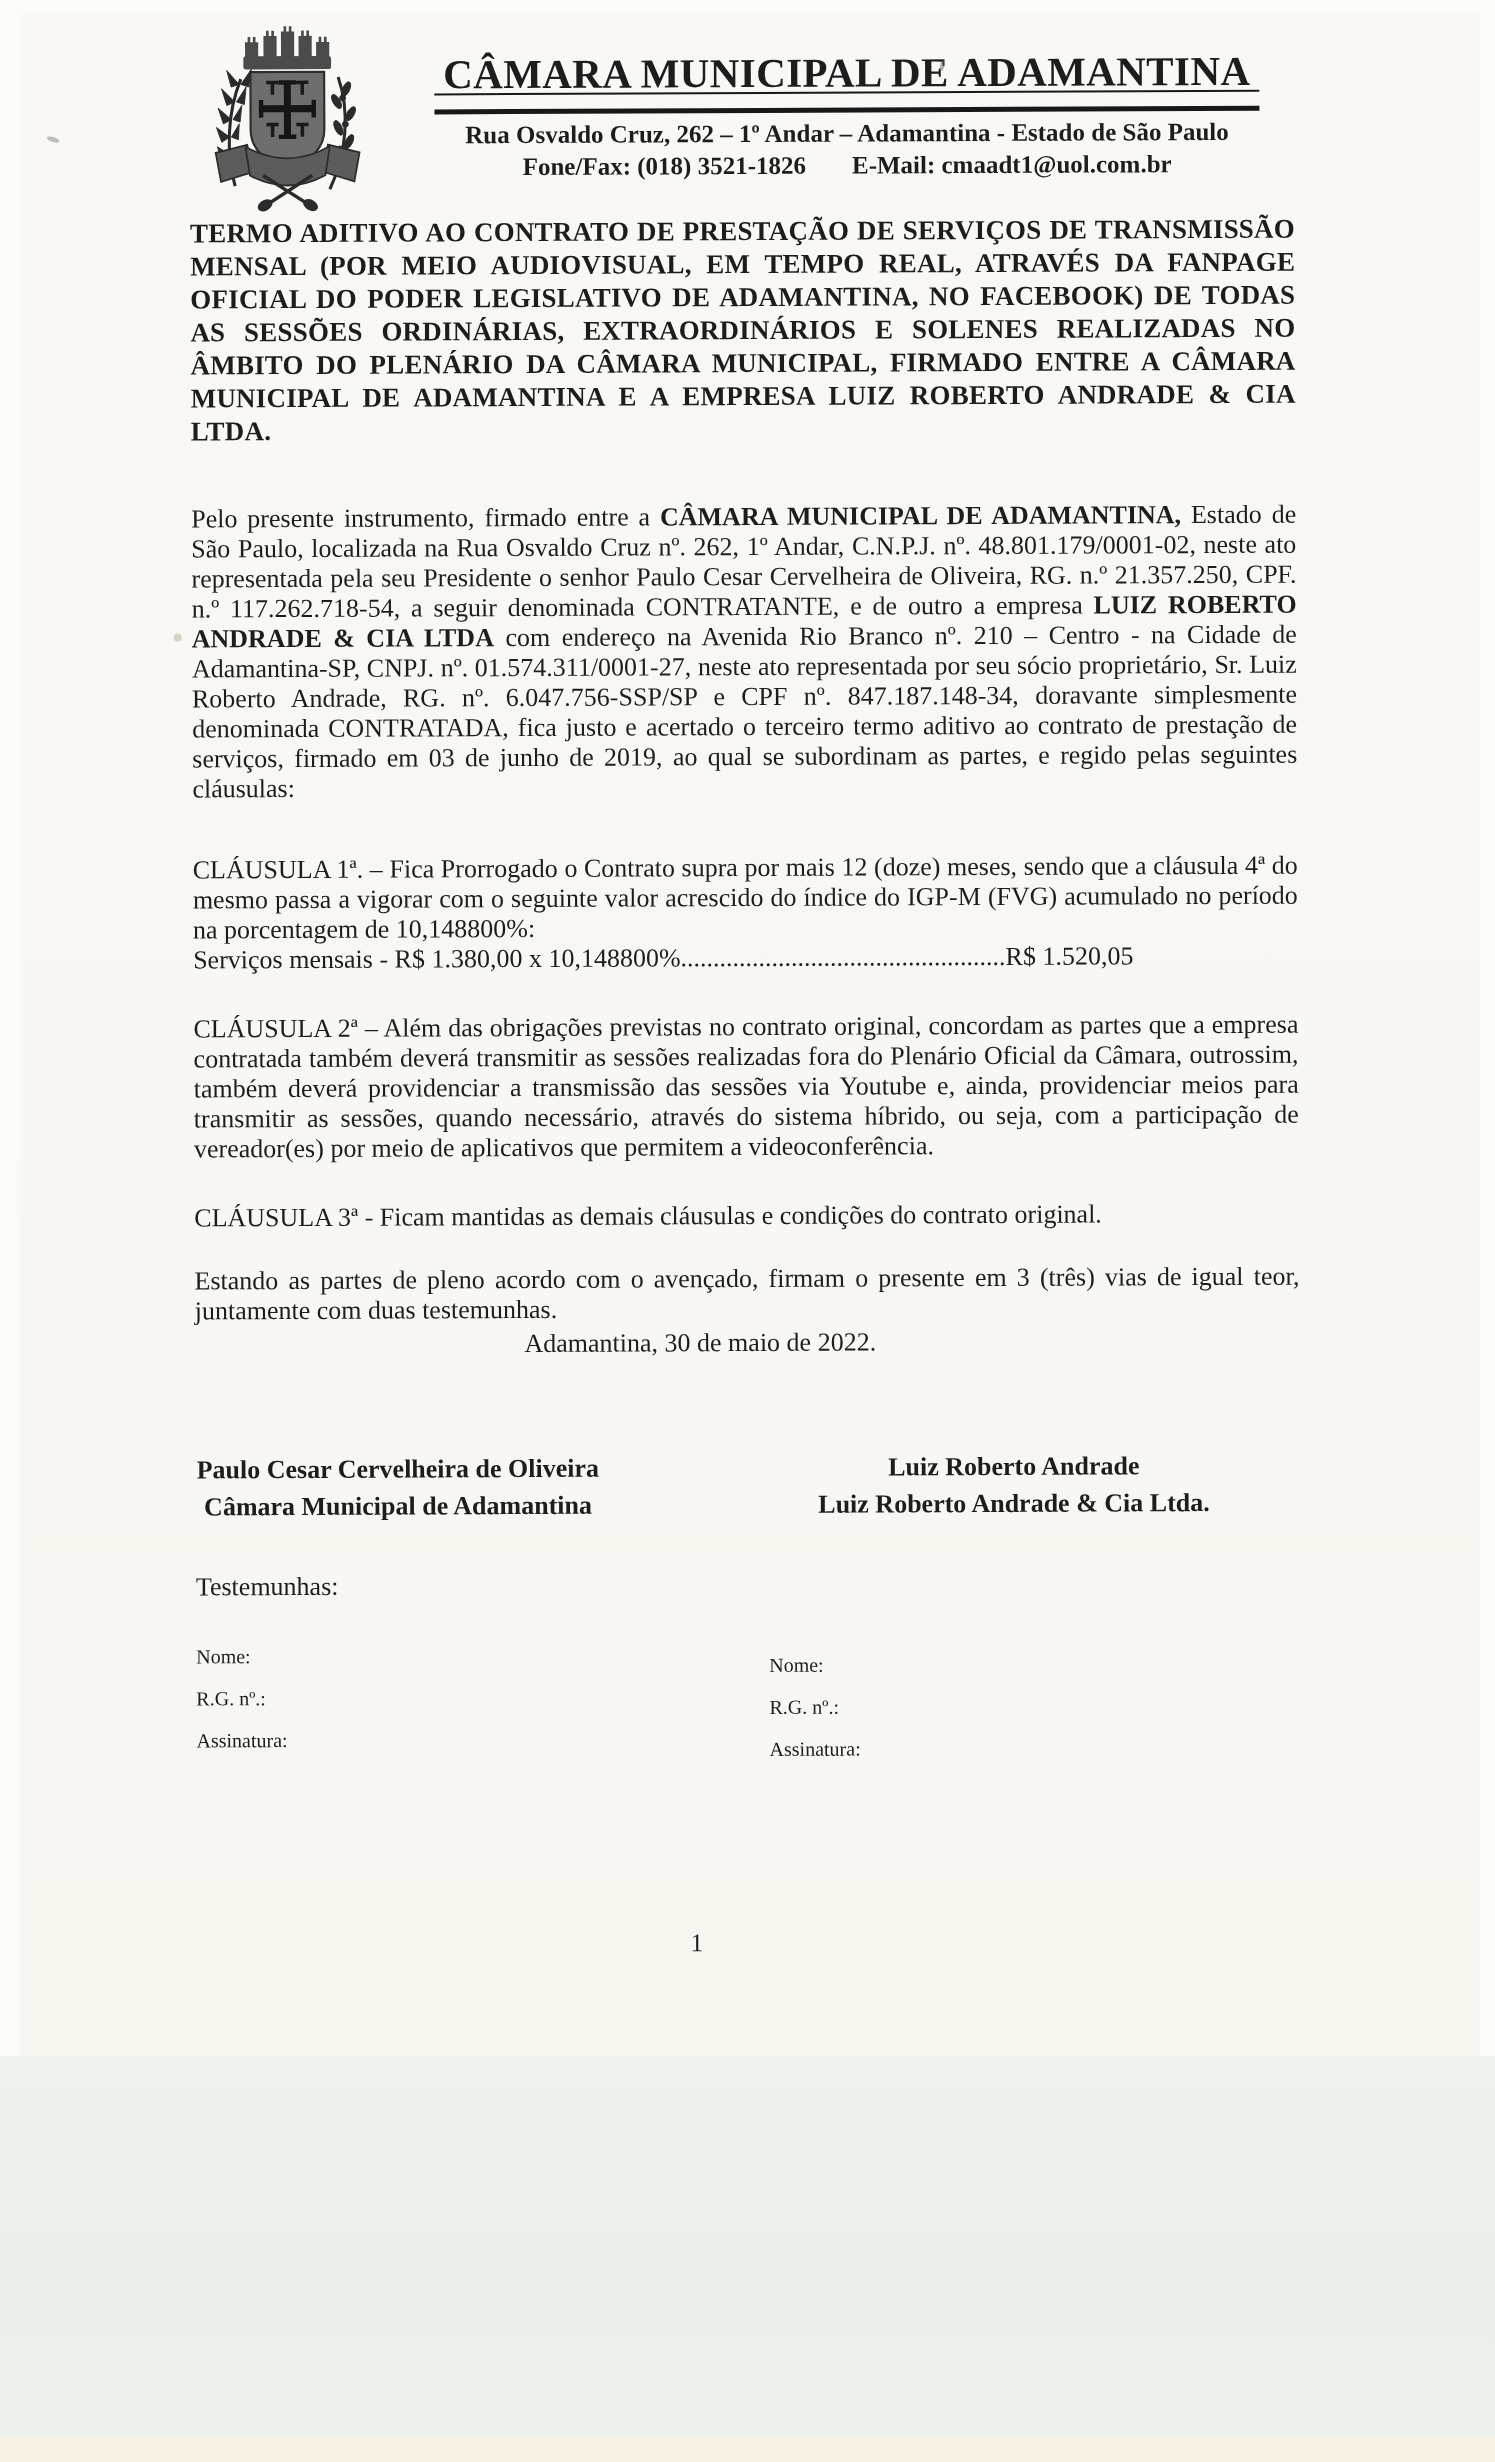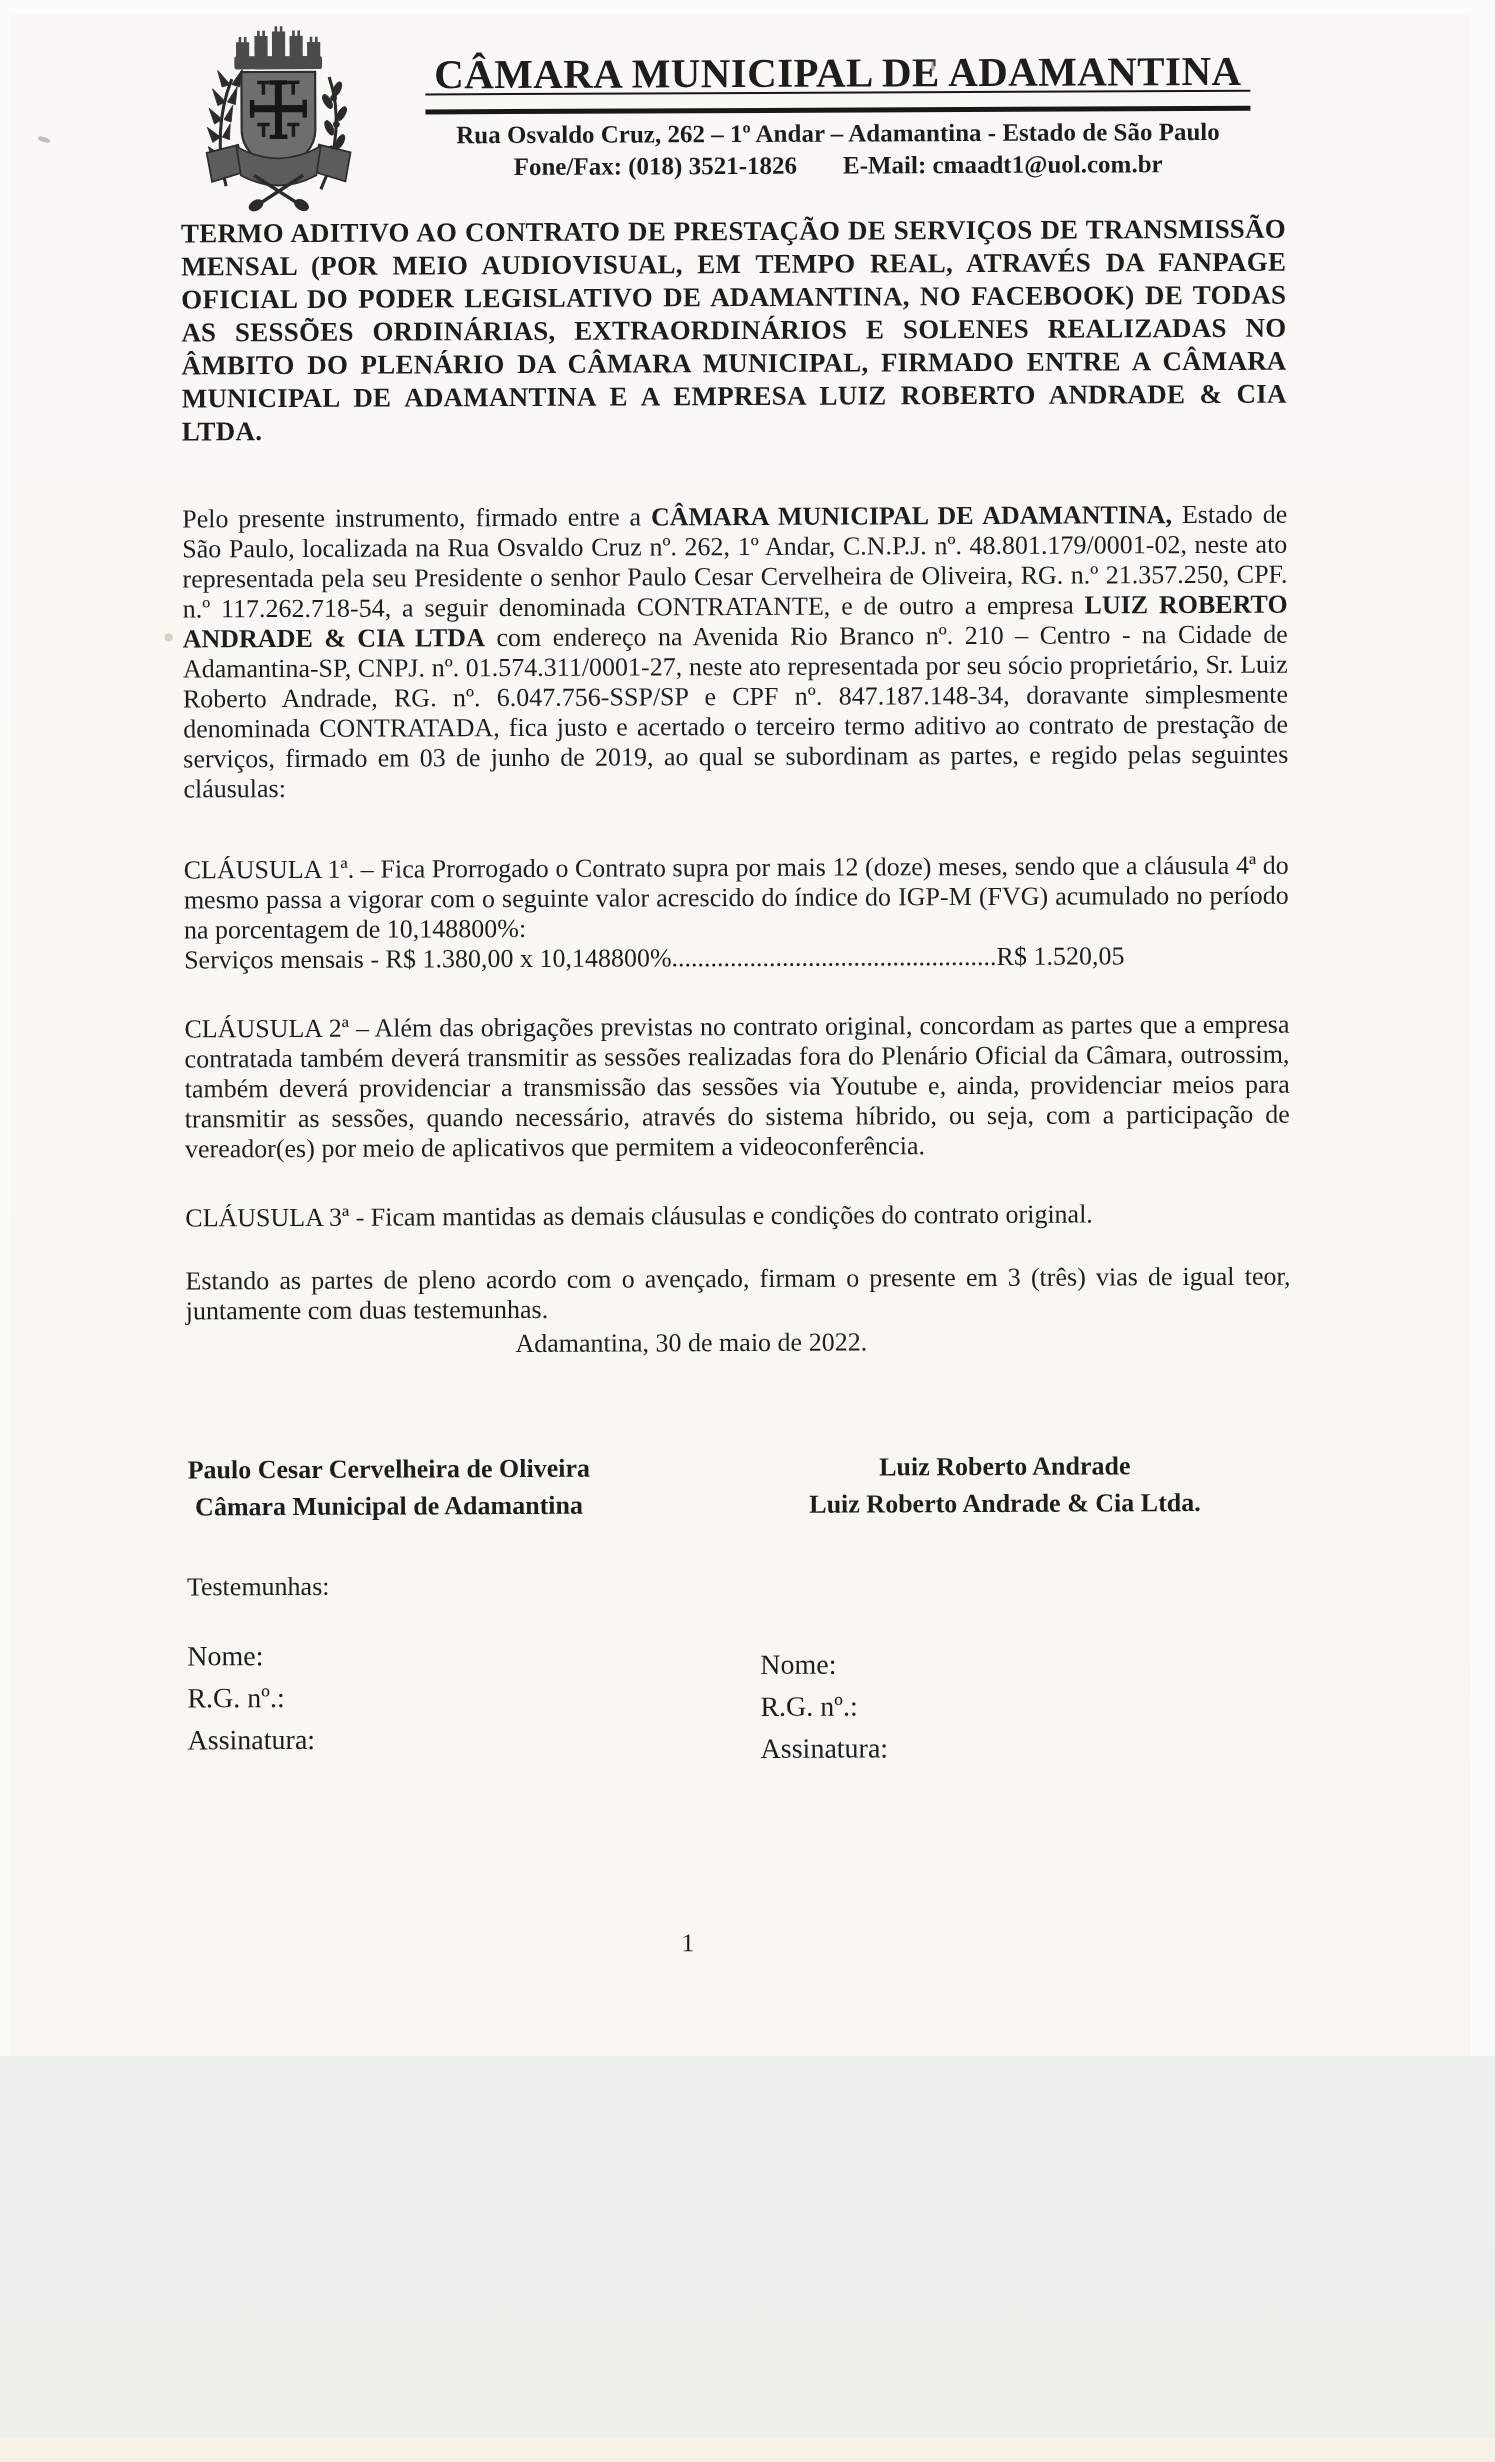--- a/index.html
+++ b/index.html
@@ -7,21 +7,21 @@
     width:1495px;height:2462px;position:relative;overflow:hidden;
     background:#fbfbf8;
     font-family:"Liberation Serif", serif;
     color:#1d1d1d;
   }
   
   .backing{position:absolute;left:0;top:2056px;width:1495px;height:382px;
     background:linear-gradient(180deg,#eef1ec 0%,#ecefe9 60%,#eef0ea 100%);}
   .bottom-band{position:absolute;left:0;top:2438px;width:1495px;height:24.6px;background:#f6f3e4;}
   
-  .sheet{position:absolute;left:11px;top:14px;width:1460px;height:2042px;
+  .sheet{position:absolute;left:20px;top:14px;width:1460px;height:2042px;
     background:linear-gradient(180deg,#f9f8f4 0%,#f7f6f1 100%);}
   .content{position:absolute;left:0;top:0;right:0;bottom:0;transform:rotate(-0.25deg);transform-origin:50% 0;}
 
   
   .logo{position:absolute;left:179px;top:5.3px;width:176px;height:193px;}
   .hgroup{position:absolute;left:350px;top:35px;width:953px;text-align:center;}
   .org-name{position:relative;display:inline-block;font-size:41px;font-weight:bold;
     letter-spacing:0.4px;white-space:nowrap;padding:0 5.3px;}
   .org-name::after{content:"";position:absolute;left:-3.5px;right:-3.5px;bottom:-16px;height:14px;
     border-top:2.6px solid #181818;border-bottom:5.3px solid #181818;}
@@ -43,21 +43,21 @@
   .date-line{margin-top:4.4px;width:1011px;text-align:center;font-size:26px;line-height:30px;}
   .b{font-weight:bold;}
 
   .sig-row{display:flex;margin-top:91px;}
   .sig-col{font-size:26px;font-weight:bold;line-height:37px;text-align:center;}
   .sig-col.left{width:457px;margin-left:-26px;}
   .sig-col.right{width:475px;margin-left:150px;}
 
   .wit-label{margin-top:47px;font-size:26px;}
   .wit-row{display:flex;margin-top:33px;}
-  .wit-col{font-size:28px;line-height:42px;width:211px;}
+  .wit-col{font-size:20px;line-height:42px;width:211px;}
   .wit-col.second{margin-left:362px;margin-top:10.6px;}
 
   .page-number{position:absolute;left:0;top:1914px;width:1337px;text-align:center;font-size:25.5px;}
 
   
   .speck{position:absolute;border-radius:50%;}
   .speck.s1{left:26px;top:120px;width:13px;height:5.3px;background:#8f8f8d;opacity:.55;transform:rotate(18deg);}
   .speck.s2{left:151px;top:617px;width:8px;height:8px;background:#b4ac8d;opacity:.5;}
   .speck.s3{left:920px;top:47px;width:4.4px;height:10.6px;background:#6f6f6f;opacity:.5;transform:rotate(10deg);}
 </style>

